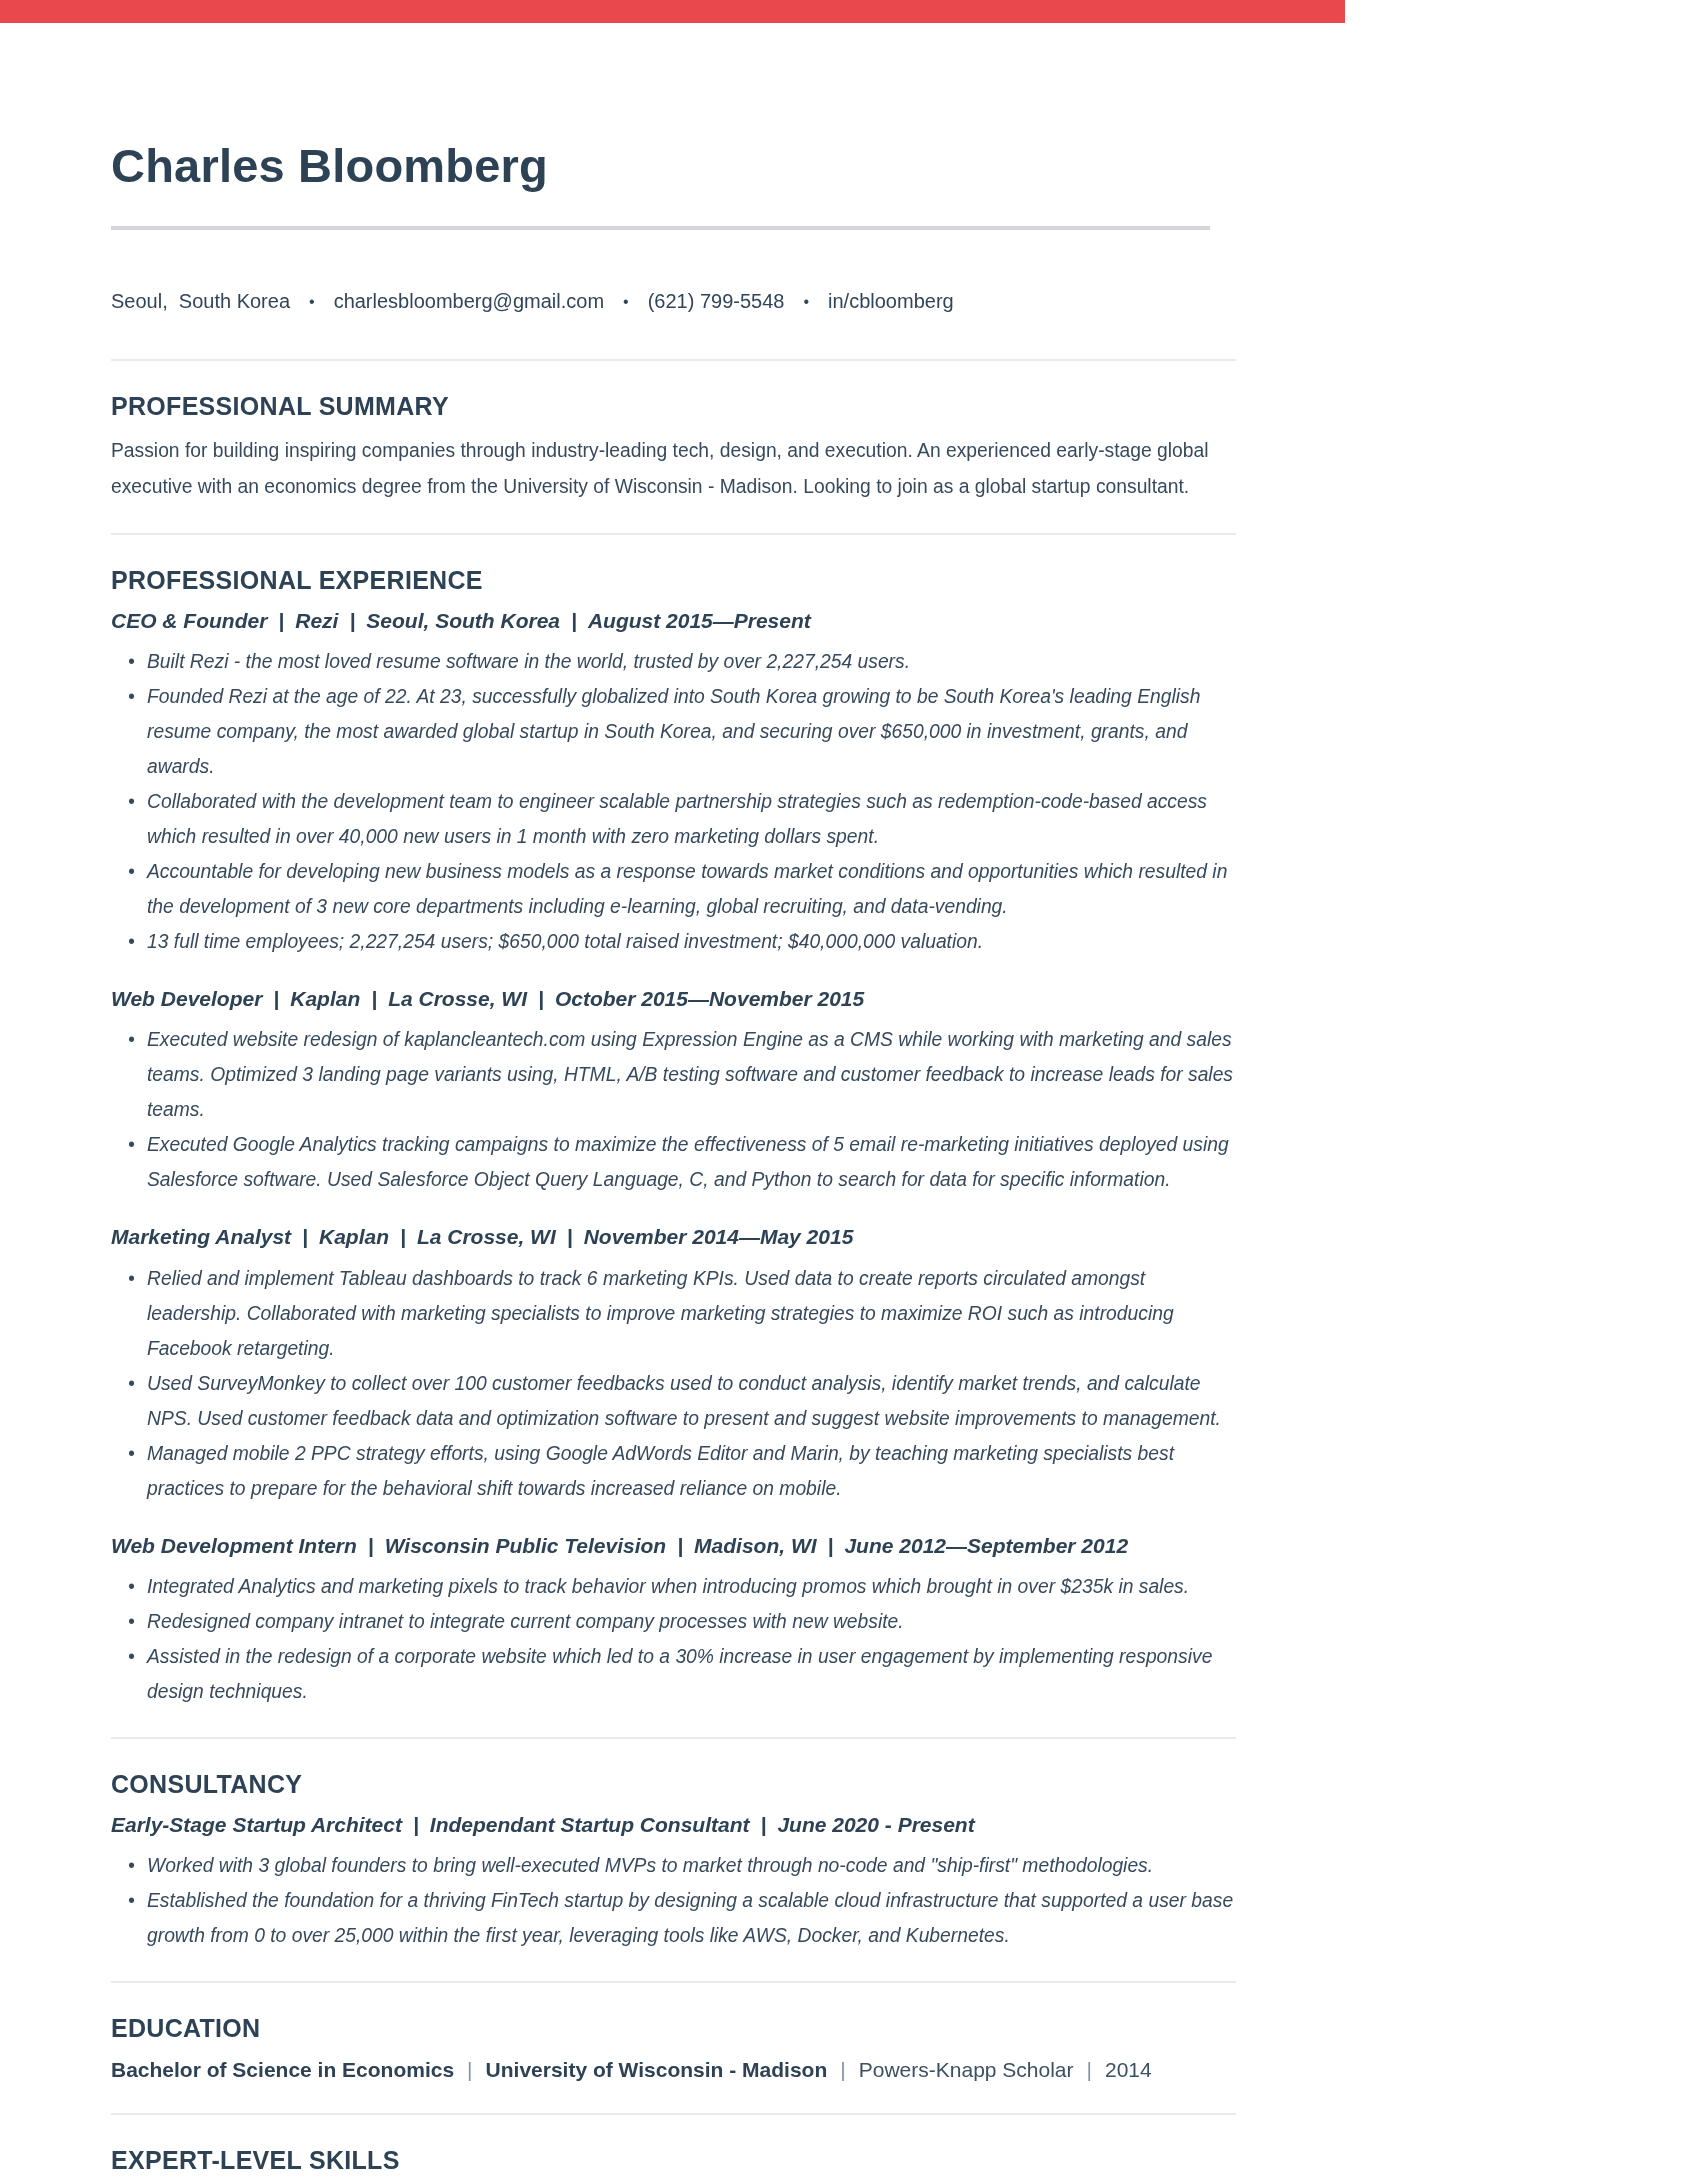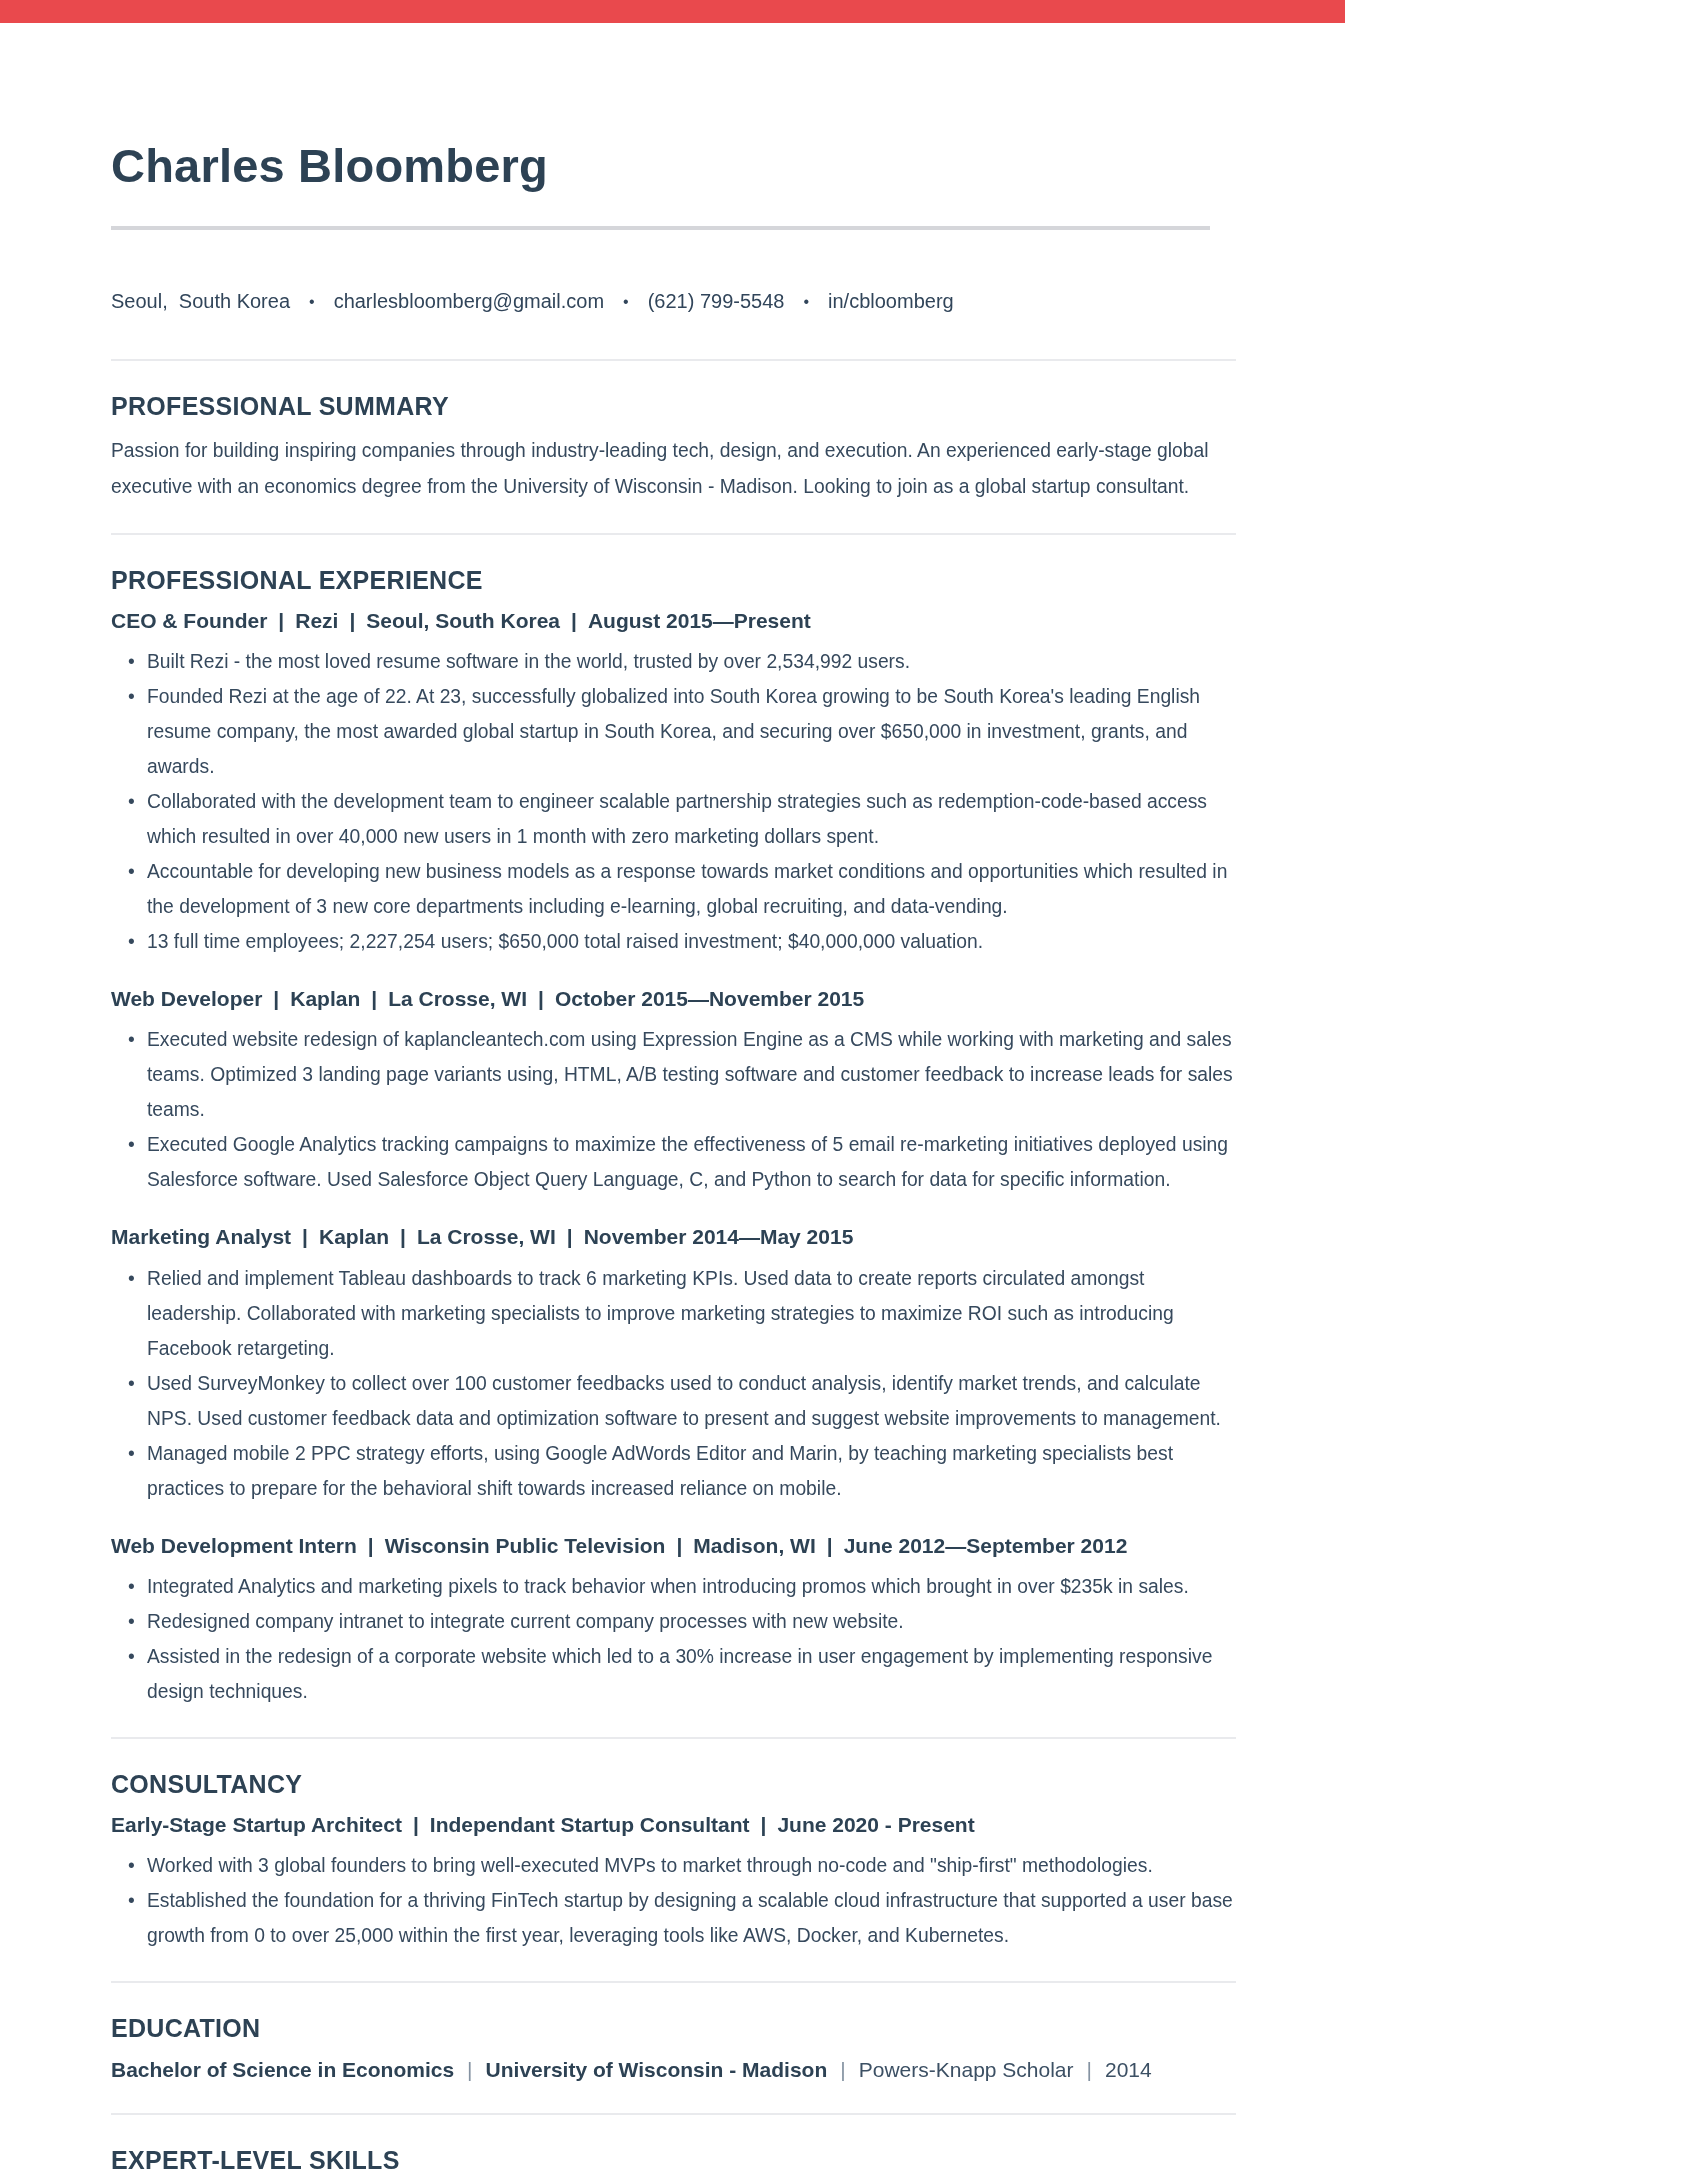--- a/index.html
+++ b/index.html
@@ -15,21 +15,21 @@
   .contact .pre { white-space:pre-wrap; }
   .contact .dot { display:inline-block; margin:0 19px; font-size:16px; vertical-align:1px; color:#31455a; }
 
   hr.sep { border:0; height:2px; background:#e9eaed; margin:28px 0 0 0; width:100%; }
   hr.sep-wide { margin-top:46px; }
 
   h2.section { margin:30px 0 0 0; font-size:25px; line-height:1.2; font-weight:700; color:#2d4254; letter-spacing:0.3px; }
 
   .summary-text { margin:12px 0 0 0; font-size:19.3px; line-height:36px; color:#36495d; max-width:1463px; }
 
-  .job { margin-top:26px; }
+  .job { margin-top:26px;font-style:italic; }
   .job.first { margin-top:12px; }
   h3.job-head { margin:0; font-size:21px; line-height:1.35; font-weight:700; color:#2d4254; }
   .job-head .pipe { padding:0 11px; font-weight:700; color:#2d4254; }
 
   ul.bullets { list-style:none; margin:9px 0 0 0; padding:0; max-width:1463px; }
   ul.bullets li { position:relative; padding-left:36px; font-size:19.3px; line-height:35px; color:#36495d; }
   ul.bullets li::before { content:"\2022"; position:absolute; left:17px; top:0; color:#36495d; }
 
   .edu-line { margin-top:12px; font-size:21px; line-height:1.4; color:#3c5064; }
   .edu-line .bold { font-weight:700; color:#2d4254; }
@@ -61,21 +61,21 @@
     </section>
 
     <hr class="sep">
 
     <section>
       <h2 class="section">PROFESSIONAL EXPERIENCE</h2>
 
       <div class="job first">
         <h3 class="job-head"><span>CEO &amp; Founder</span><span class="pipe">|</span><span>Rezi</span><span class="pipe">|</span><span>Seoul, South Korea</span><span class="pipe">|</span><span>August 2015—Present</span></h3>
         <ul class="bullets">
-          <li>Built Rezi - the most loved resume software in the world, trusted by over 2,534,992 users.</li>
+          <li>Built Rezi - the most loved resume software in the world, trusted by over 2,227,254 users.</li>
           <li>Founded Rezi at the age of 22. At 23, successfully globalized into South Korea growing to be South Korea's leading English resume company, the most awarded global startup in South Korea, and securing over $650,000 in investment, grants, and awards.</li>
           <li>Collaborated with the development team to engineer scalable partnership strategies such as redemption-code-based access which resulted in over 40,000 new users in 1 month with zero marketing dollars spent.</li>
           <li>Accountable for developing new business models as a response towards market conditions and opportunities which resulted in the development of 3 new core departments including e-learning, global recruiting, and data-vending.</li>
           <li>13 full time employees; 2,227,254 users; $650,000 total raised investment; $40,000,000 valuation.</li>
         </ul>
       </div>
 
       <div class="job">
         <h3 class="job-head"><span>Web Developer</span><span class="pipe">|</span><span>Kaplan</span><span class="pipe">|</span><span>La Crosse, WI</span><span class="pipe">|</span><span>October 2015—November 2015</span></h3>
         <ul class="bullets">

